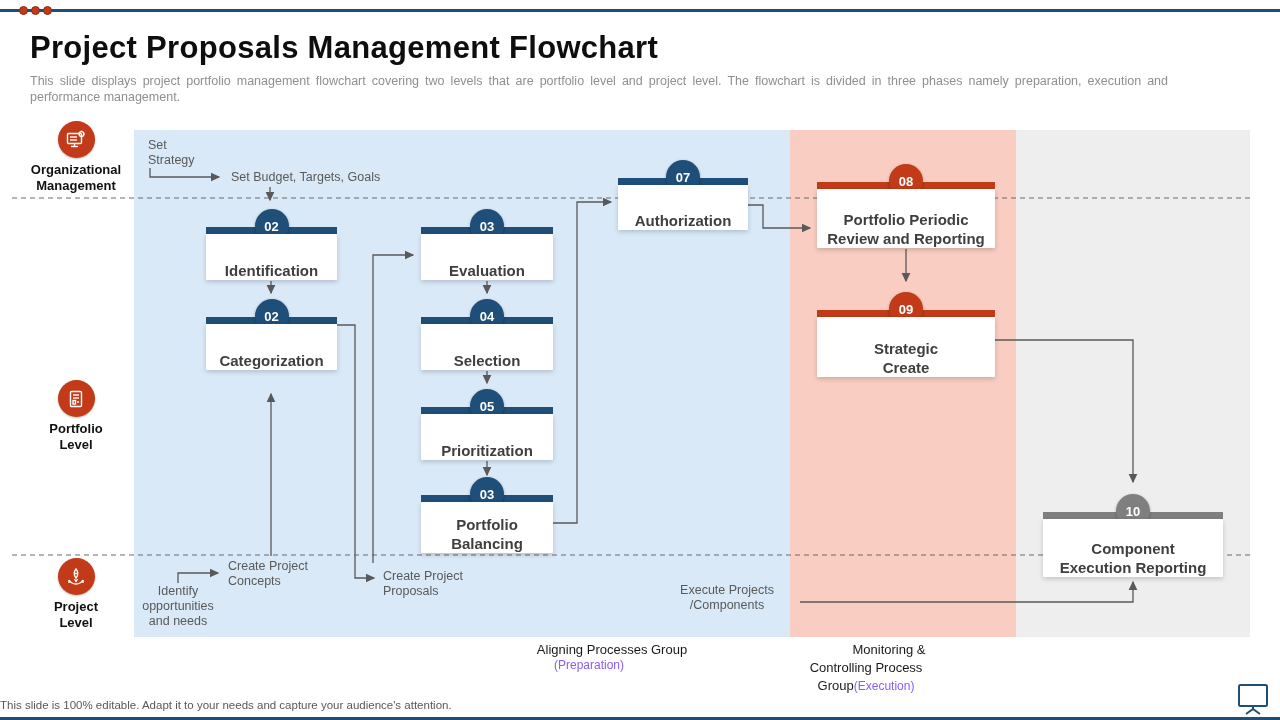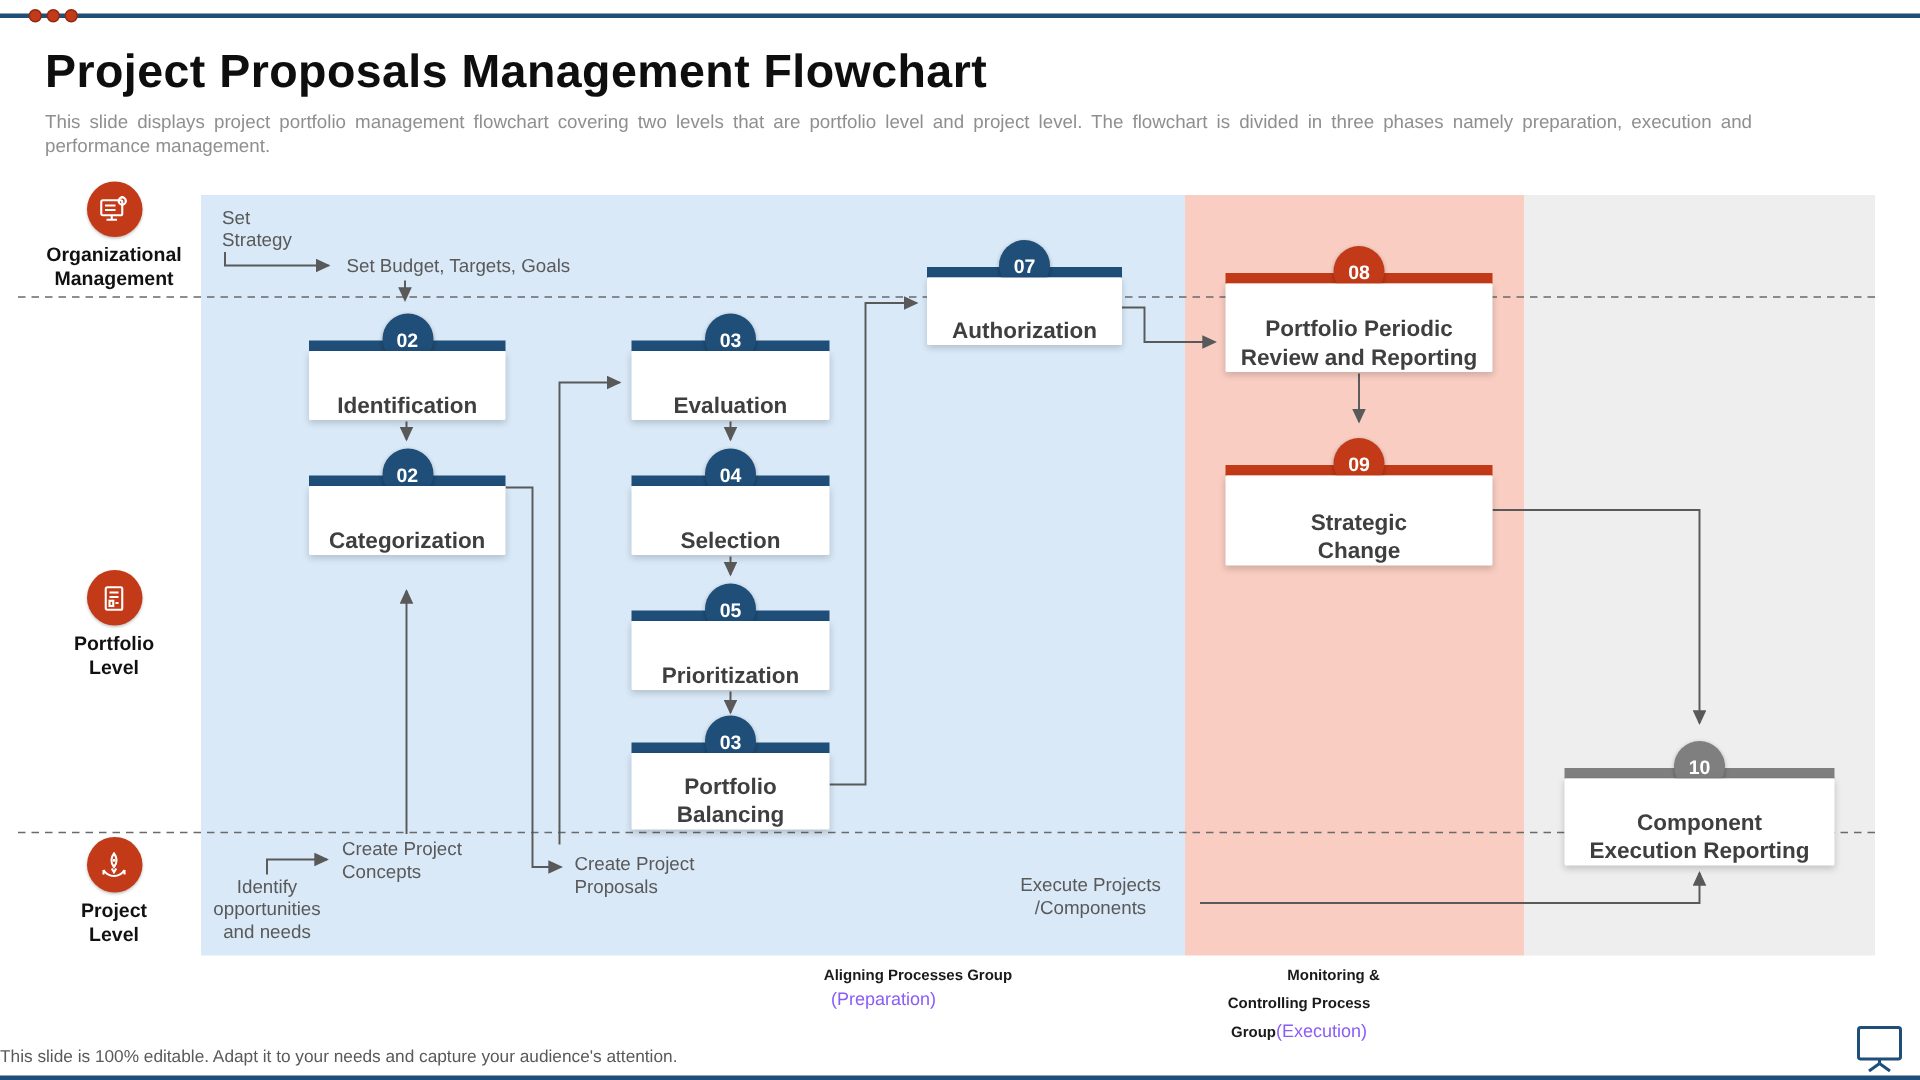--- a/index.html
+++ b/index.html
@@ -33,21 +33,21 @@
   .node .nbox{position:absolute;left:0;top:7px;width:100%;background:#fff;display:flex;align-items:flex-end;justify-content:center;box-shadow:0 2px 5px rgba(0,0,0,.18);border-radius:1px;}
   .node .nlabel{font-size:15px;font-weight:bold;color:#3f3f3f;text-align:center;line-height:19px;white-space:pre-line;padding-top:10px;}
   .node.navy .bar,.node.navy .numc{background:var(--navy);}
   .node.red .bar,.node.red .numc{background:var(--red);}
   .node.gray .bar,.node.gray .numc{background:var(--gray);}
 
   .flow-label{position:absolute;font-size:12.5px;color:#595959;line-height:15px;white-space:pre-line;}
   .flow-label.center{text-align:center;}
 
   .phase{position:absolute;text-align:center;color:#1a1a1a;}
-  .phase .ptitle{font-size:10px;font-weight:bold;line-height:16px;white-space:pre-line;margin-left:46px;}
+  .phase .ptitle{font-size:13px;font-weight:normal;line-height:16px;white-space:pre-line;margin-left:46px;}
   .phase .psub{font-size:12px;color:#8b5cf6;line-height:15px;}
   .phase.inline .ptitle,.phase.inline .psub{display:inline;}
 
   .footer{position:absolute;left:0;top:699px;width:100%;text-align:left;font-size:11.5px;color:#595959;}
   .screen-icon{position:absolute;right:10px;top:682px;}
 </style>
 </head>
 <body>
 
 <div id="slide">
@@ -209,21 +209,21 @@
     <div class="nbox" style="height:59px">
         <div class="nlabel" style="padding-top:8px">Portfolio Periodic
 Review and Reporting</div>
       </div>
   </div>
   <div class="node red" style="left:817px;top:310px;width:178px">
     <div class="bar"></div>
     <div class="numc">09</div>
     <div class="nbox" style="height:60px">
         <div class="nlabel" style="padding-top:8px">Strategic
-Change</div>
+Create</div>
       </div>
   </div>
   <div class="node gray" style="left:1043px;top:512px;width:180px">
     <div class="bar"></div>
     <div class="numc">10</div>
     <div class="nbox" style="height:58px">
         <div class="nlabel" style="padding-top:8px">Component
 Execution Reporting</div>
       </div>
   </div>

